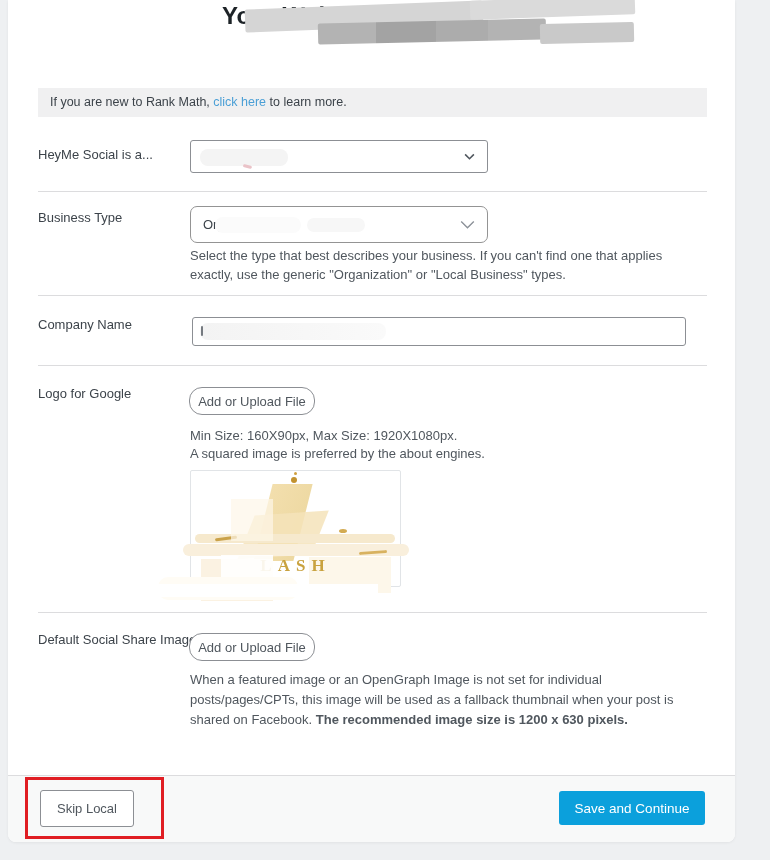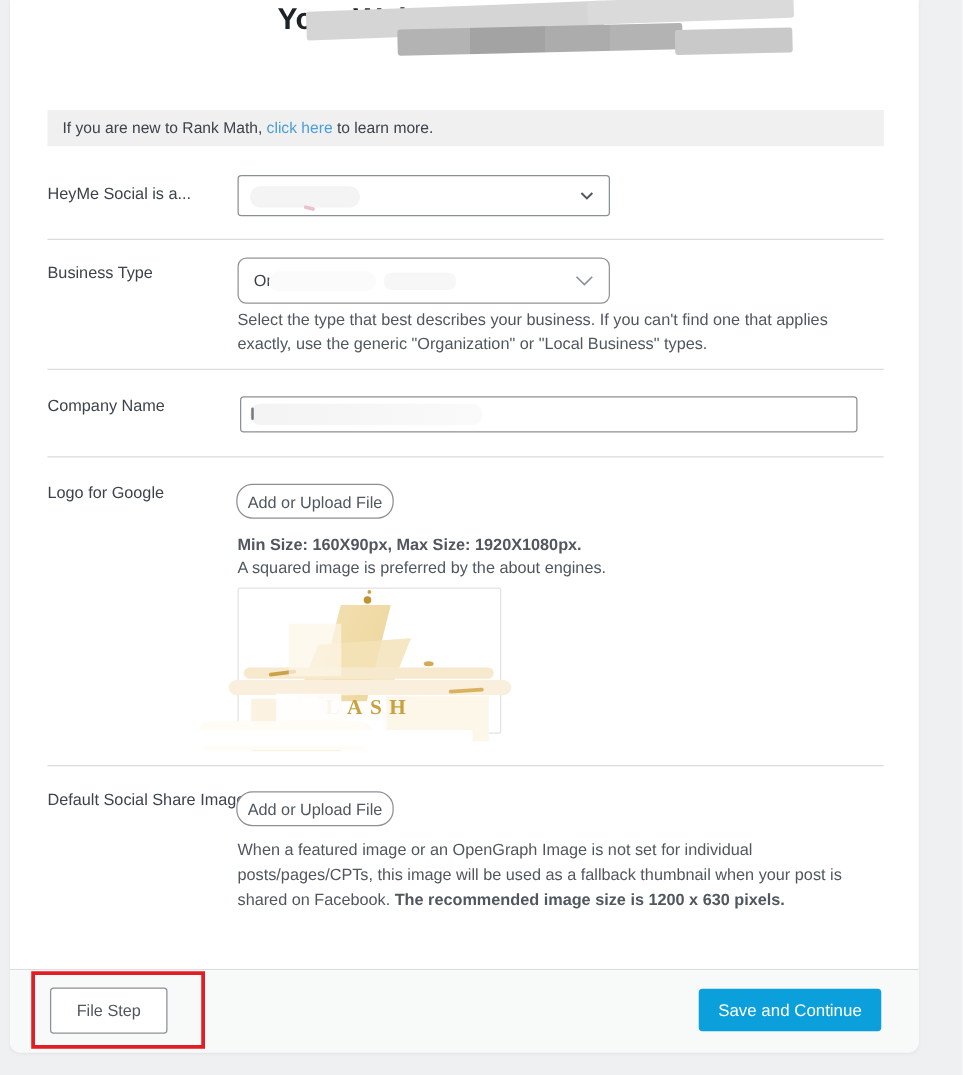--- a/index.html
+++ b/index.html
@@ -176,21 +176,21 @@
   <div class="divider" style="top:295px"></div>
 
   <div class="flabel" style="top:317px">Company Name</div>
   <input type="text" class="txt-input" style="">
   <div class="r-blob abs inp-blob"></div>
   <div class="abs inp-tick"></div>
   <div class="divider" style="top:365px"></div>
 
   <div class="flabel" style="top:386px">Logo for Google</div>
   <button class="upload-btn" style="top:387px">Add or Upload File</button>
-  <div class="help bold" style="top:426px; font-weight:bold;">Min Size: 160X90px, Max Size: 1920X1080px.</div>
+  <div class="help bold" style="top:426px; font-weight:normal;">Min Size: 160X90px, Max Size: 1920X1080px.</div>
   <div class="help" style="top:444px">A squared image is preferred by the about engines.</div>
 
   <div class="preview">
     <div class="lp-wedge1"></div>
     <div class="lp-wedge2"></div>
     <div class="lp-dot"></div>
     <div class="lp-dot2"></div>
     <div class="lp-streak1"></div>
     <div class="lp-streak2"></div>
     <div class="lp-dash1"></div>
@@ -206,17 +206,17 @@
   <div class="abs lp-outer2"></div>
   <div class="divider" style="top:612px"></div>
 
   <div class="flabel" style="top:632px">Default Social Share Image</div>
   <button class="upload-btn" style="top:633px">Add or Upload File</button>
   <div class="help" style="top:670px; width:512px; line-height:20px;">
     <span>When a featured image or an OpenGraph Image is not set for individual posts/pages/CPTs, this image will be used as a fallback thumbnail when your post is shared on Facebook. </span><span class="bold">The recommended image size is 1200 x 630 pixels.</span>
   </div>
 
   <div class="footer"></div>
-  <button class="skip-btn">File Step</button>
+  <button class="skip-btn">Skip Local</button>
   <button class="save-btn">Save and Continue</button>
   <div class="annotation"></div>
 
 </div>
 
 </body></html>

